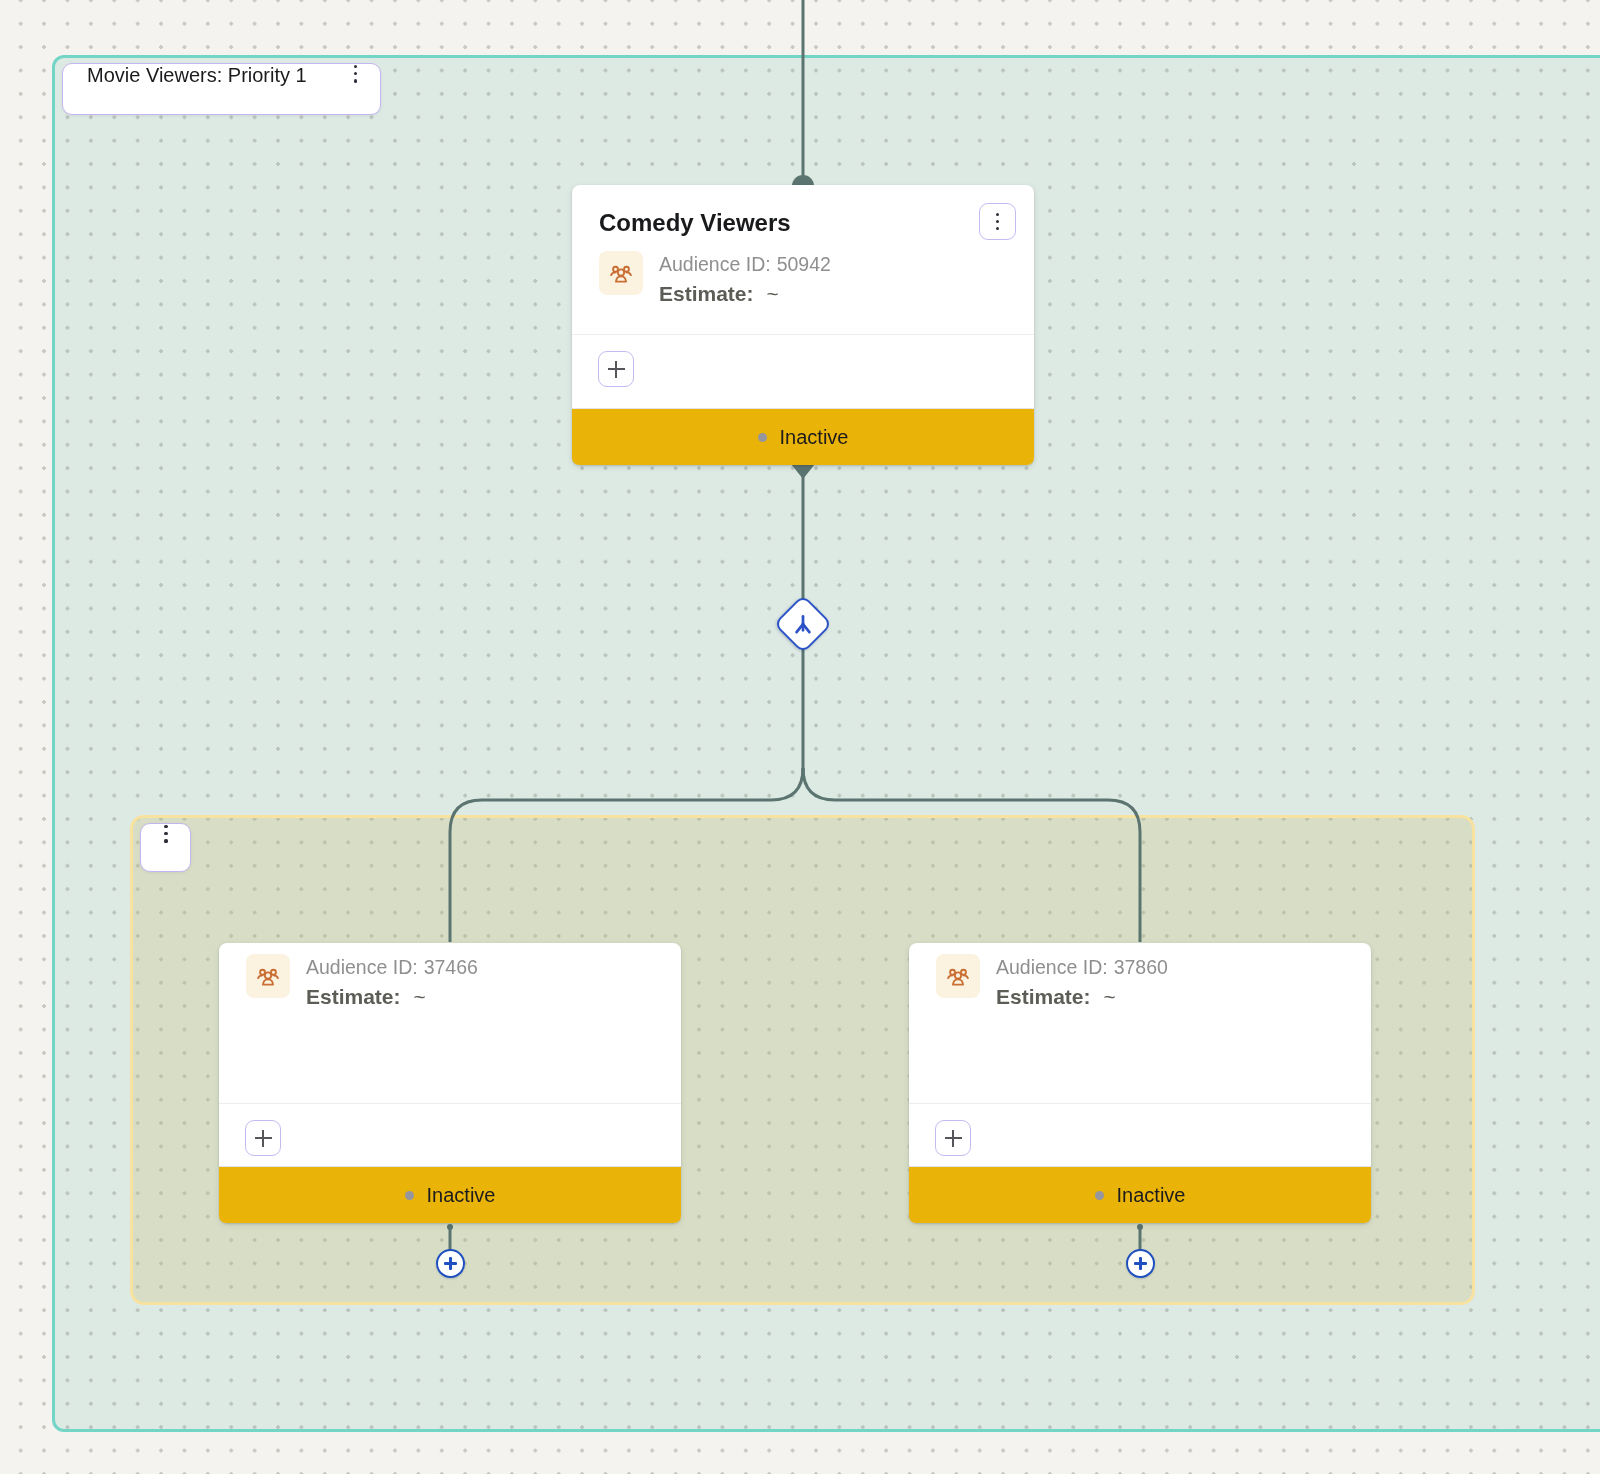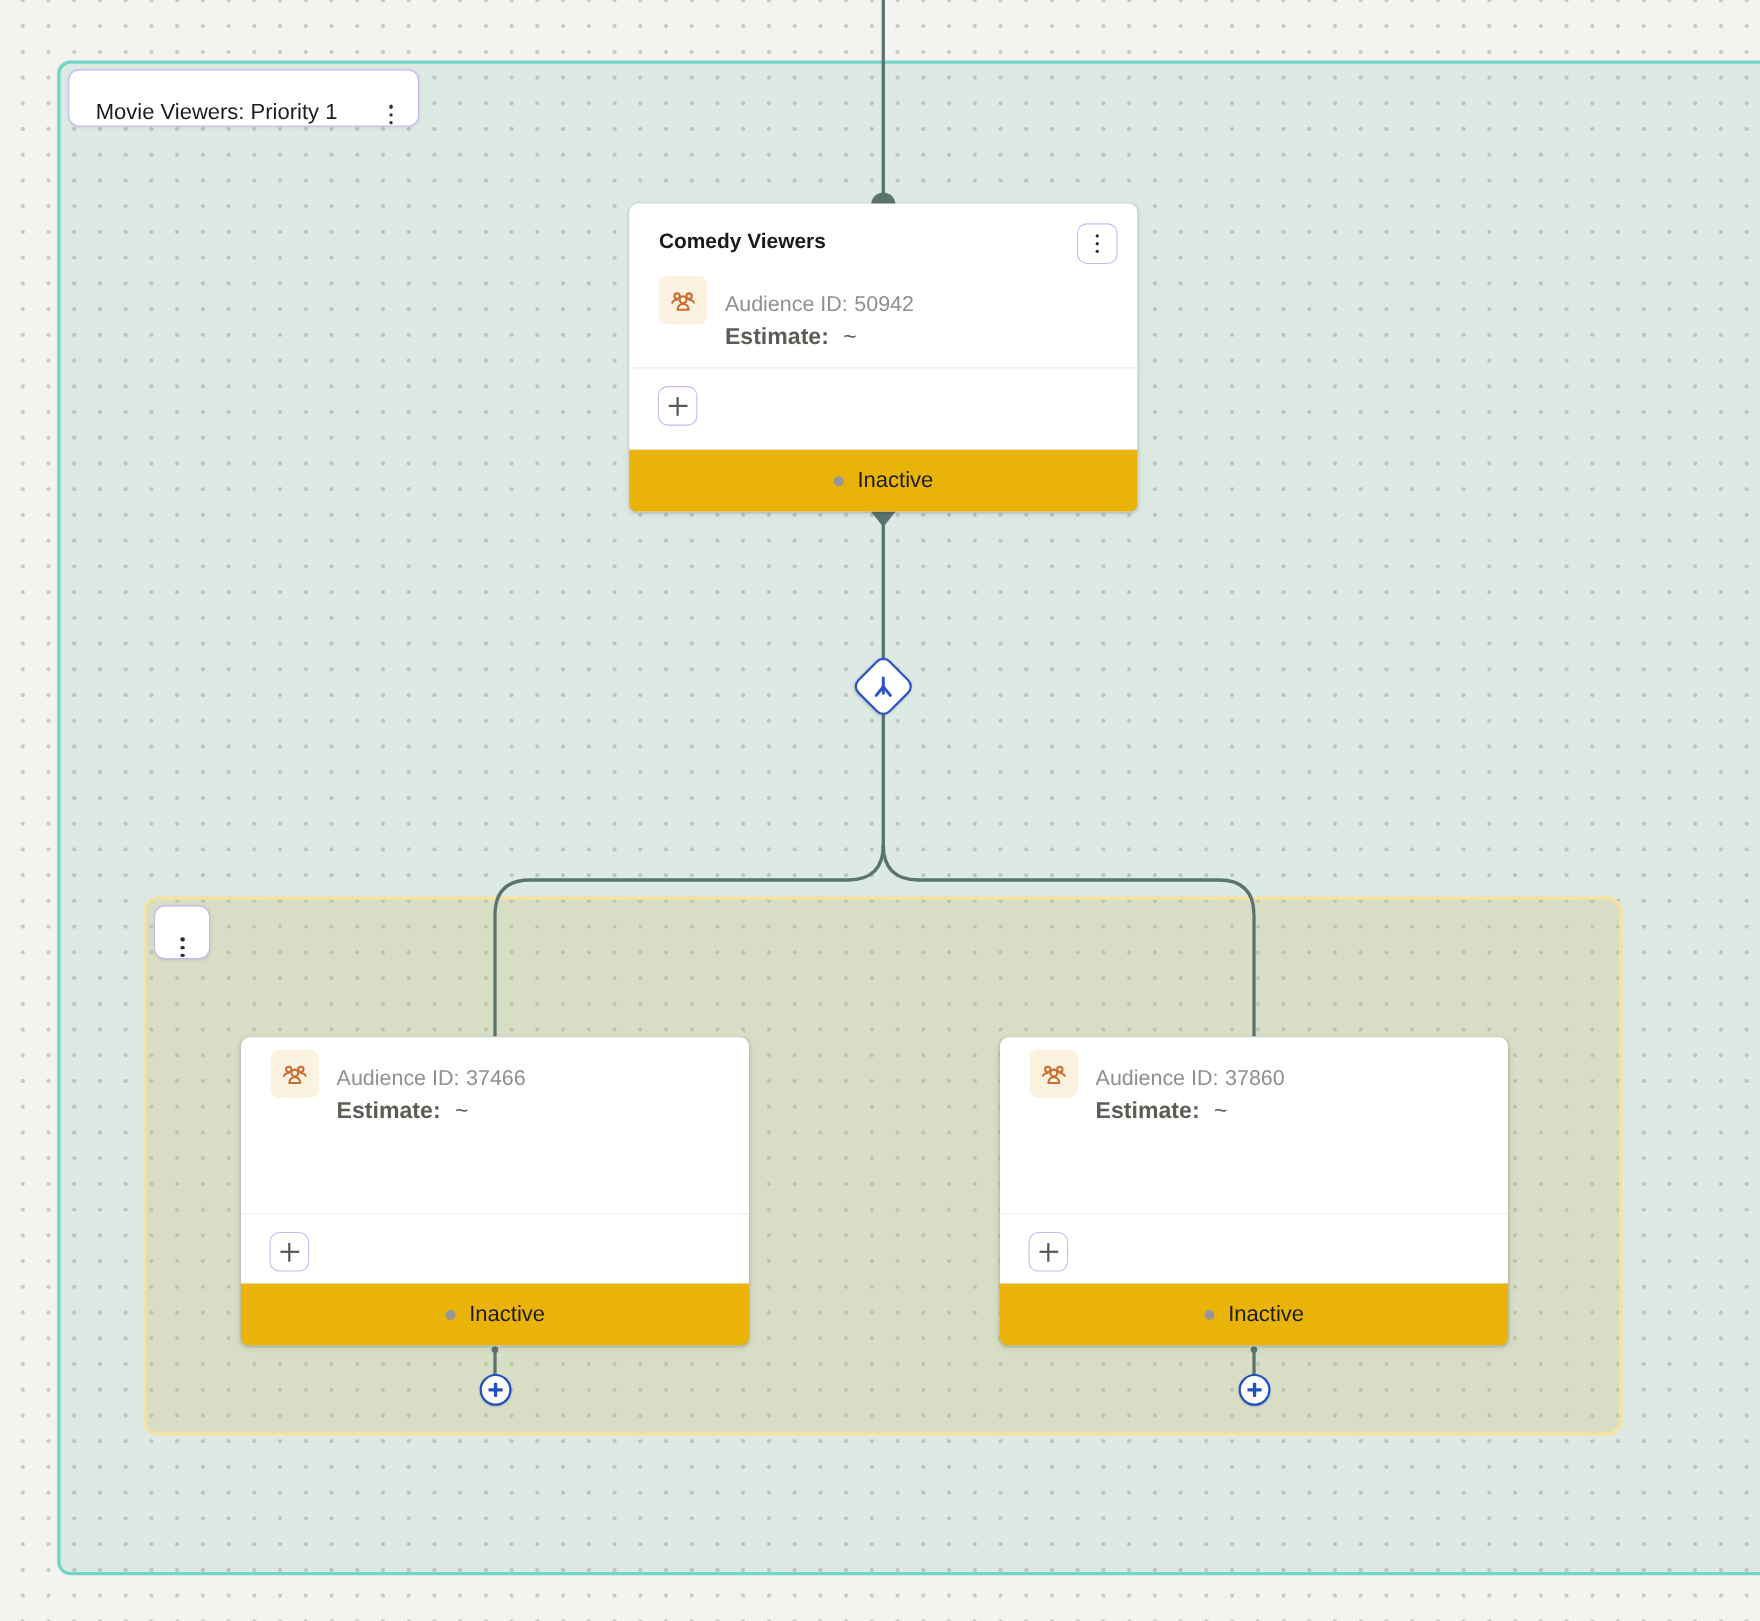--- a/index.html
+++ b/index.html
@@ -26,21 +26,21 @@
     background:rgba(202,192,110,0.25);
     box-sizing:border-box;
   }
 
   
   svg.edges{position:absolute;left:0;top:0;width:1600px;height:1474px;}
   svg.edges path.line{fill:none;stroke:#5b7470;stroke-width:3px;}
 
   
   .pill{
-    position:absolute;display:flex;align-items:flex-end;
+    position:absolute;display:flex;align-items:flex-start;
     background:#ffffff;border:1.5px solid #c5b5f2;border-radius:10px;
     box-shadow:0 1px 3px rgba(40,40,60,0.08);box-sizing:border-box;
   }
   .pill .pill-label{
     display:flex;align-items:center;padding:0 24px;
     font-size:20px;font-weight:500;color:#1b1b1e;white-space:nowrap;
   }
   .pill .pill-divider{width:1px;background:#d4c9f3;}
   .pill .pill-menu{
     width:48px;display:flex;align-items:center;justify-content:center;
@@ -57,32 +57,32 @@
     position:absolute;width:462px;height:280px;background:#ffffff;border-radius:8px;
     box-shadow:0 1px 2px rgba(25,35,45,0.18),0 2px 6px rgba(25,35,45,0.10);
     box-sizing:border-box;
   }
   .node-parent{left:572px;top:185px;}
   .node-left{left:219px;top:943px;}
   .node-right{left:909px;top:943px;}
 
   .node-body{height:150px;border-bottom:1px solid #ececec;box-sizing:border-box;}
   .node-title-row{display:flex;justify-content:space-between;align-items:flex-start;padding:18px 18px 0 27px;}
-  .node-title{font-size:19px;font-weight:700;color:#191a1c;padding-top:6px;white-space:nowrap;}
+  .node-title{font-size:24px;font-weight:700;color:#191a1c;padding-top:6px;white-space:nowrap;}
   .menu-btn{
     width:37px;height:37px;background:#fff;border:1.5px solid #c7baf3;border-radius:9px;
     display:flex;align-items:center;justify-content:center;cursor:pointer;padding:0;box-sizing:border-box;flex:none;
   }
   .aud-row{display:flex;gap:16px;padding-left:27px;margin-top:11px;}
   .aud-icon{
     width:44px;height:44px;border-radius:8px;background:#fcf2e0;flex:none;
     display:flex;align-items:center;justify-content:center;
   }
   .aud-text{display:flex;flex-direction:column;}
-  .aud-id{font-size:19.5px;color:#8f8f8f;line-height:1.15;padding-top:2px;margin-top:13px;}
+  .aud-id{font-size:19.5px;color:#8f8f8f;line-height:1.15;padding-top:2px;}
   .aud-id .aud-val{margin-left:6px;}
   .estimate{margin-top:7px;font-size:21px;color:#5d5d57;}
   .est-label{font-weight:700;}
   .est-val{margin-left:13px;font-weight:400;}
 
   .add-row{height:72px;}
   .add-btn{
     width:36px;height:36px;margin:16px 0 0 26px;background:#fff;
     border:1.5px solid #c7baf3;border-radius:9px;cursor:pointer;padding:0;
     display:flex;align-items:center;justify-content:center;box-sizing:border-box;

